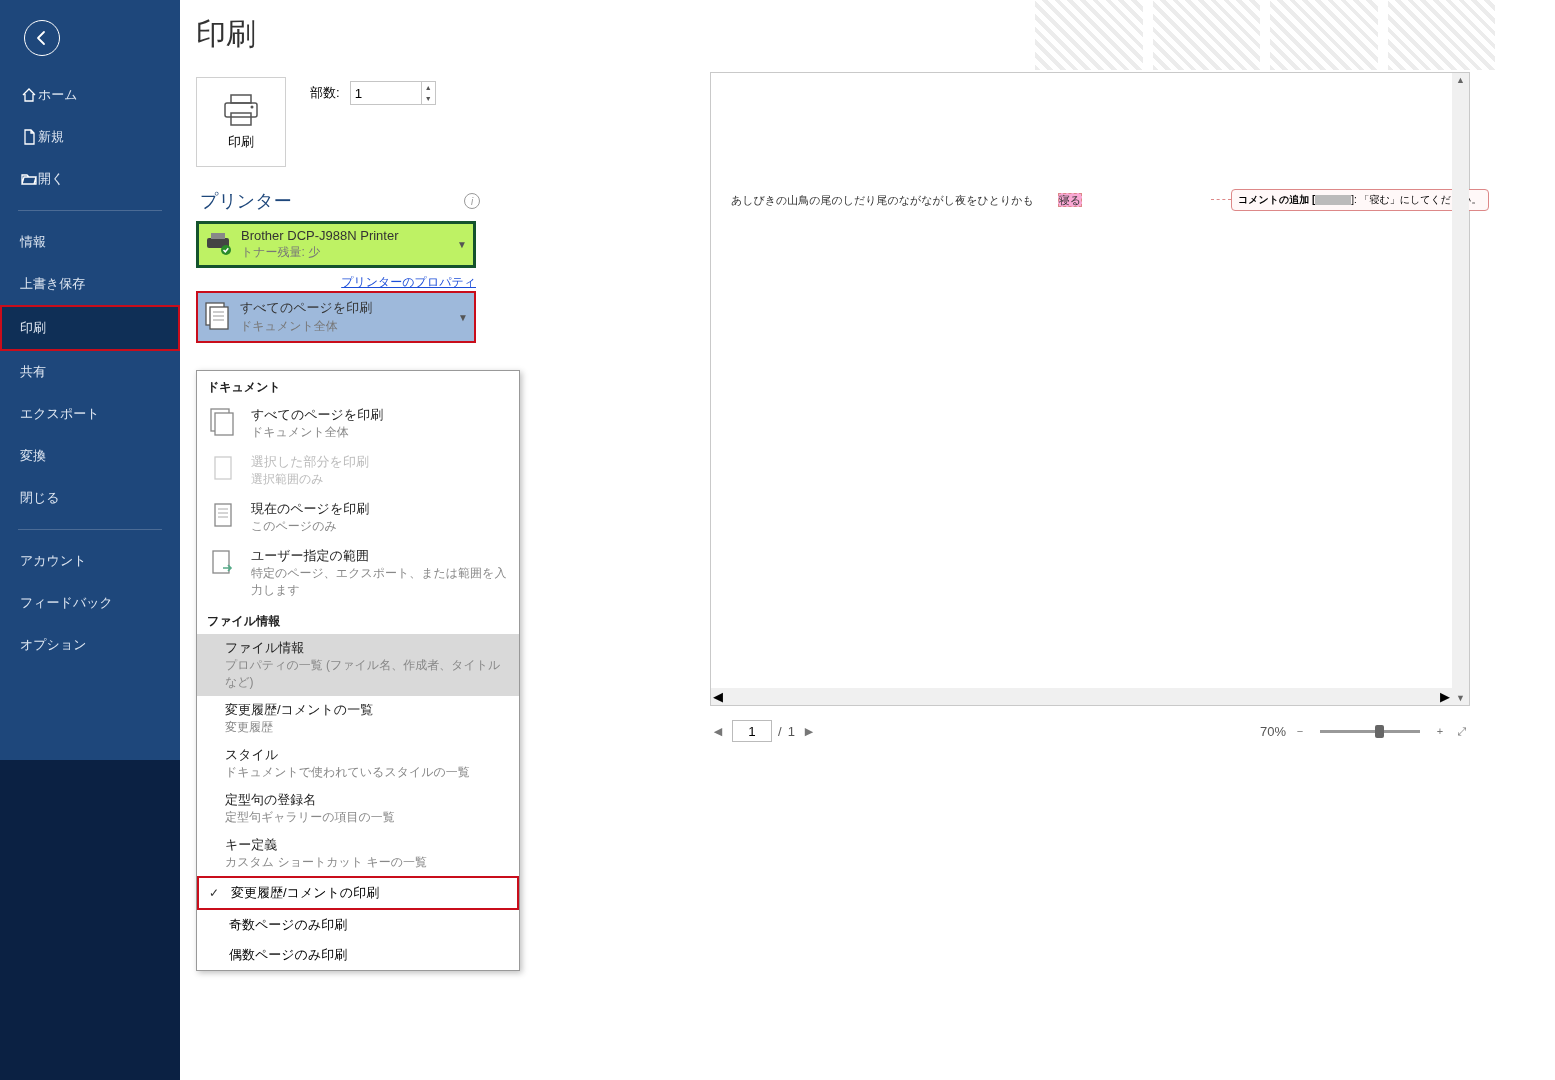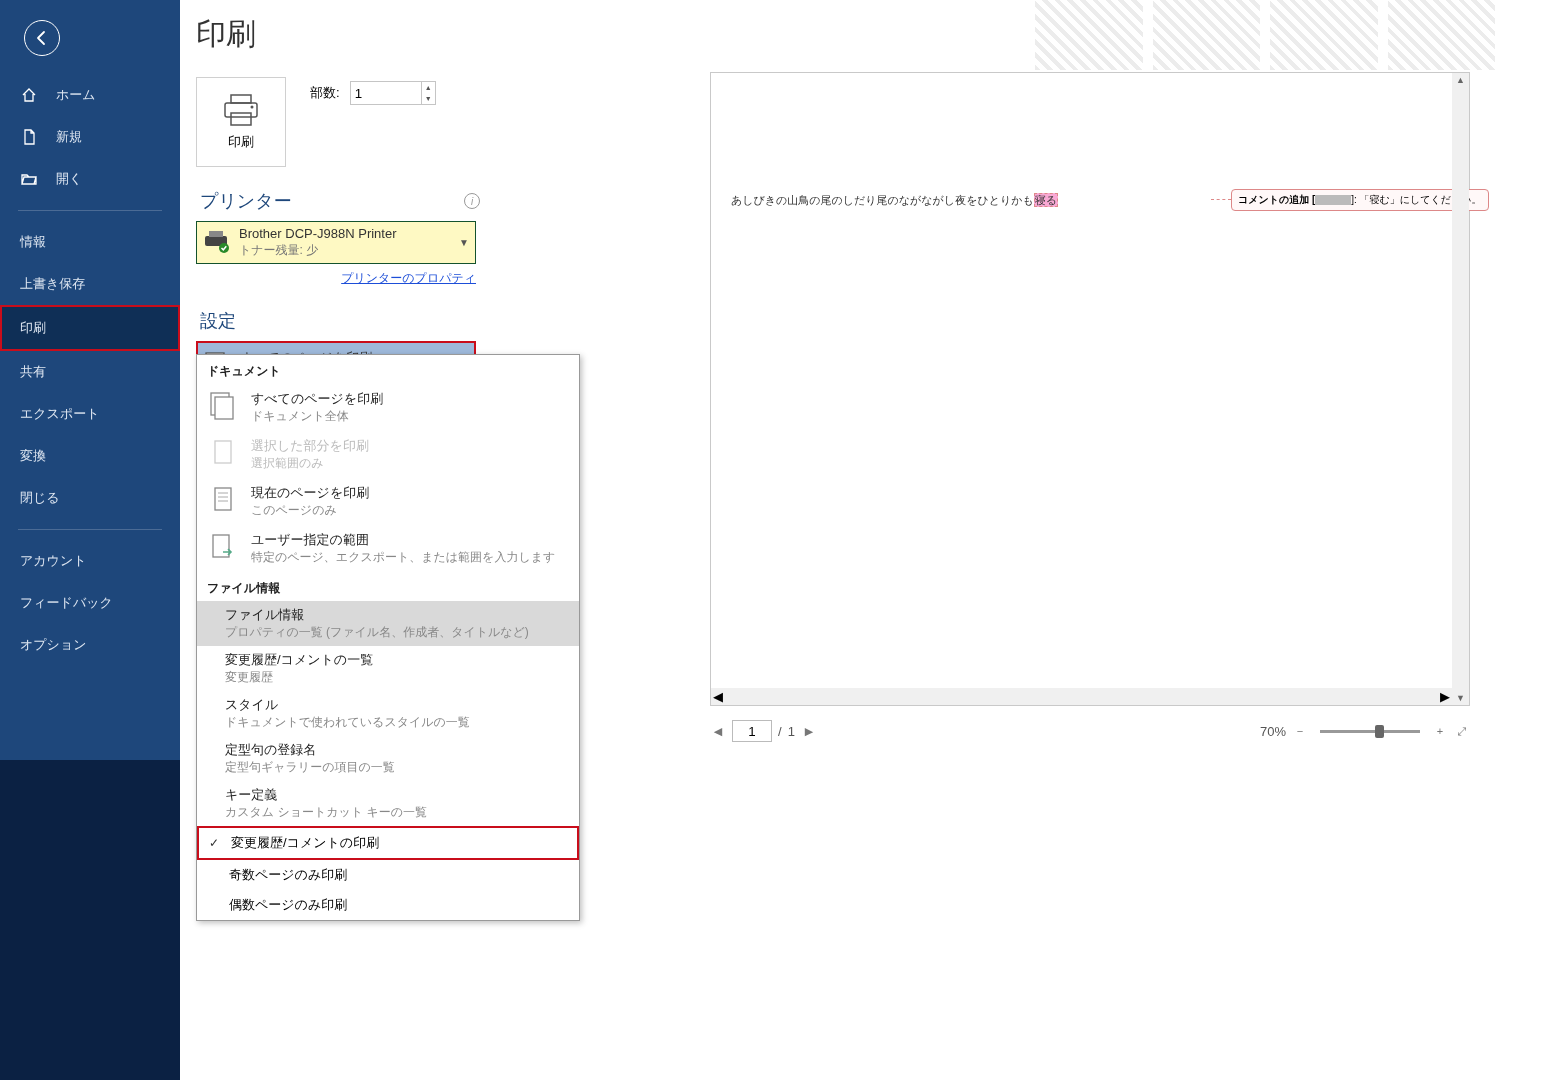--- a/index.html
+++ b/index.html
@@ -1,63 +1,63 @@
 <!DOCTYPE html>
 <html><head>
 <meta charset="utf-8">
 <style>
 * { box-sizing: border-box; margin: 0; padding: 0; }
 body { font-family: "Yu Gothic UI", "Meiryo", sans-serif; font-size: 13px; background: #fff; overflow: hidden; width: 1555px; height: 1080px; position: relative; }
 .sidebar { position: absolute; left: 0; top: 0; width: 180px; height: 760px; background: #1e477b; color: #fff; }
 .back-btn { width: 36px; height: 36px; border: 1.5px solid #fff; border-radius: 50%; margin: 20px 0 18px 24px; display: flex; align-items: center; justify-content: center; cursor: pointer; }
 .back-btn svg { stroke: #fff; }
 .nav { list-style: none; }
-.nav li { padding: 12px 0 12px 20px; display: flex; align-items: center; gap: 18px; cursor: pointer; font-size: 13px; color: #dfe7f2; }
+.nav li { padding: 12px 0 12px 20px; display: flex; align-items: center; gap: 0; cursor: pointer; font-size: 13px; color: #dfe7f2; }
 .nav li.selected { background: #0f2f56; border: 2px solid #c90d1b; padding-left: 18px; }
 .nav li .ic { width: 18px; height: 18px; display: inline-flex; align-items: center; justify-content: center; }
 .nav-sep { height: 1px; background: rgba(255,255,255,0.2); margin: 10px 18px; }
 .nav li.noicon { }
 .main { position: absolute; left: 180px; top: 0; right: 0; bottom: 0; background: #fff; }
 .page-title { font-size: 30px; font-weight: 400; color: #333; padding: 14px 0 22px 16px; }
 .pane { padding-left: 16px; width: 310px; }
 .print-row { display: flex; align-items: flex-start; gap: 24px; }
 .print-btn { width: 90px; height: 90px; border: 1px solid #d0d0d0; display: flex; flex-direction: column; align-items: center; justify-content: center; gap: 6px; cursor: pointer; }
 .copies { display: flex; align-items: center; gap: 10px; margin-top: 4px; }
 .copies input { width: 72px; height: 24px; border: 1px solid #c5c5c5; padding: 0 4px; }
 .spinner { display: flex; flex-direction: column; border: 1px solid #c5c5c5; border-left: none; height: 24px; width: 14px; }
 .spinner div { flex: 1; display: flex; align-items: center; justify-content: center; font-size: 7px; cursor: pointer; color: #555; }
 .section-h { color: #1e477b; font-size: 18px; font-weight: 400; margin: 22px 0 8px 4px; display: flex; align-items: center; justify-content: space-between; width: 280px; }
 .info-ic { width: 16px; height: 16px; border: 1px solid #999; border-radius: 50%; display: inline-flex; align-items: center; justify-content: center; font-size: 10px; color: #999; font-style: italic; }
-.picker { width: 280px; border: 1px solid #14532d; display: flex; align-items: center; padding: 4px 6px; gap: 8px; cursor: pointer; background: #fef9c3; position: relative; }
+.picker { width: 280px; border: 3px solid #14532d; display: flex; align-items: center; padding: 4px 6px; gap: 8px; cursor: pointer; background: #bef264; position: relative; }
 .picker .txt { flex: 1; }
 .picker .l1 { font-size: 13px; color: #333; }
 .picker .l2 { font-size: 12px; color: #777; margin-top: 1px; }
 .picker .chev { color: #555; font-size: 10px; }
 .link { font-size: 12px; color: #1d4ed8; text-decoration: underline; text-align: right; width: 280px; display: block; margin-top: 6px; cursor: pointer; }
 .picker.hl { background: #9eb9db; border: 2px solid #c90d1b; padding: 6px 6px; }
-.dropdown { position: absolute; left: 196px; top: 354px; width: 384px; background: #fff; border: 1px solid #999; box-shadow: 2px 2px 6px rgba(0,0,0,0.25); z-index: 10; }
+.dropdown { position: absolute; left: 196px; top: 370px; width: 324px; background: #fff; border: 1px solid #999; box-shadow: 2px 2px 6px rgba(0,0,0,0.25); z-index: 10; }
 .dd-hdr { font-size: 12px; font-weight: bold; padding: 8px 10px 4px 10px; color: #222; }
 .dd-item { display: flex; align-items: flex-start; gap: 12px; padding: 6px 10px; cursor: pointer; }
 .dd-item .ic2 { width: 32px; height: 32px; display: flex; align-items: center; justify-content: center; flex-shrink: 0; }
 .dd-item .txt2 .t1 { font-size: 13px; color: #222; }
 .dd-item .txt2 .t2 { font-size: 12px; color: #888; }
 .dd-item.disabled .t1, .dd-item.disabled .t2 { color: #bbb; }
 .dd-sm { padding: 5px 10px 5px 28px; cursor: pointer; }
 .dd-sm .t1 { font-size: 13px; color: #222; }
 .dd-sm .t2 { font-size: 12px; color: #888; }
 .dd-sm.sel { background: #d9d9d9; }
 .dd-chk { display: flex; align-items: center; gap: 8px; padding: 6px 10px; cursor: pointer; position: relative; }
 .dd-chk.hl2 { border: 2px solid #c90d1b; }
 .dd-chk .ck { width: 14px; font-size: 12px; color: #333; }
 .preview { position: absolute; left: 530px; top: 72px; width: 760px; height: 634px; border: 1px solid #c9c9c9; background: #fff; }
 .scroll-v { position: absolute; right: 0; top: 0; bottom: 0; width: 17px; background: #f0f0f0; display: flex; flex-direction: column; justify-content: space-between; align-items: center; padding: 2px 0; }
 .scroll-v .sb { font-size: 9px; color: #666; cursor: pointer; }
 .scroll-h { position: absolute; left: 0; right: 17px; bottom: 0; height: 17px; background: #f0f0f0; display: flex; justify-content: space-between; align-items: center; padding: 0 2px; }
 .doc-text { position: absolute; left: 20px; top: 120px; font-size: 11px; font-family: "MS Mincho", serif; color: #333; white-space: nowrap; }
-.doc-hl { background: #f9a8d4; border: 1px dashed #d88; }
+.doc-hl { background: #f9a8d4; border: 1px dashed #d88; margin-left: 24px; }
 .comment-line { position: absolute; left: 500px; top: 126px; width: 20px; border-top: 1px dashed #d88; }
 .comment-box { position: absolute; left: 520px; top: 116px; border: 1px solid #d88; border-radius: 4px; padding: 3px 6px; font-size: 10px; background: #fff8f8; white-space: nowrap; }
 .comment-box .blk { display: inline-block; width: 36px; height: 10px; background: #bbb; vertical-align: middle; }
 .footer { position: absolute; left: 530px; top: 720px; width: 760px; display: flex; align-items: center; gap: 6px; font-size: 13px; color: #555; }
 .footer .spacer { flex: 1; }
 .footer input { width: 40px; height: 22px; border: 1px solid #bbb; text-align: center; }
 .footer .btni { width: 16px; height: 16px; display: inline-flex; align-items: center; justify-content: center; cursor: pointer; color: #777; font-size: 11px; }
 .zoom-track { width: 100px; height: 3px; background: #999; position: relative; margin: 0 6px; }
 .zoom-track .thumb { position: absolute; top: -5px; left: 55px; width: 9px; height: 13px; background: #666; border-radius: 2px; }
 .bg-bottom { position: absolute; left: 0; right: 0; top: 760px; bottom: 0; background: linear-gradient(#0b2143, #0b2143); z-index: -1; }
@@ -186,23 +186,20 @@
           </svg>
       </span>
       <div class="txt">
         <div class="l1">Brother DCP-J988N Printer</div>
         <div class="l2">トナー残量: 少</div>
       </div>
       <span class="chev">▼</span>
     </div>
     <a class="link">プリンターのプロパティ</a>
 
-    <div class="section-h">
-      <span>設定</span>
-    </div>
     <div class="picker hl">
       <span>
         <svg width="28" height="30" viewBox="0 0 28 30">
             <rect x="2" y="2" width="18" height="22" fill="#fff" stroke="#555" stroke-width="1.3"></rect>
             <rect x="6" y="6" width="18" height="22" fill="#fff" stroke="#555" stroke-width="1.3"></rect>
             <line x1="9" y1="11" x2="20" y2="11" stroke="#999"></line>
             <line x1="9" y1="15" x2="20" y2="15" stroke="#999"></line>
             <line x1="9" y1="19" x2="20" y2="19" stroke="#999"></line>
           </svg>
       </span>

